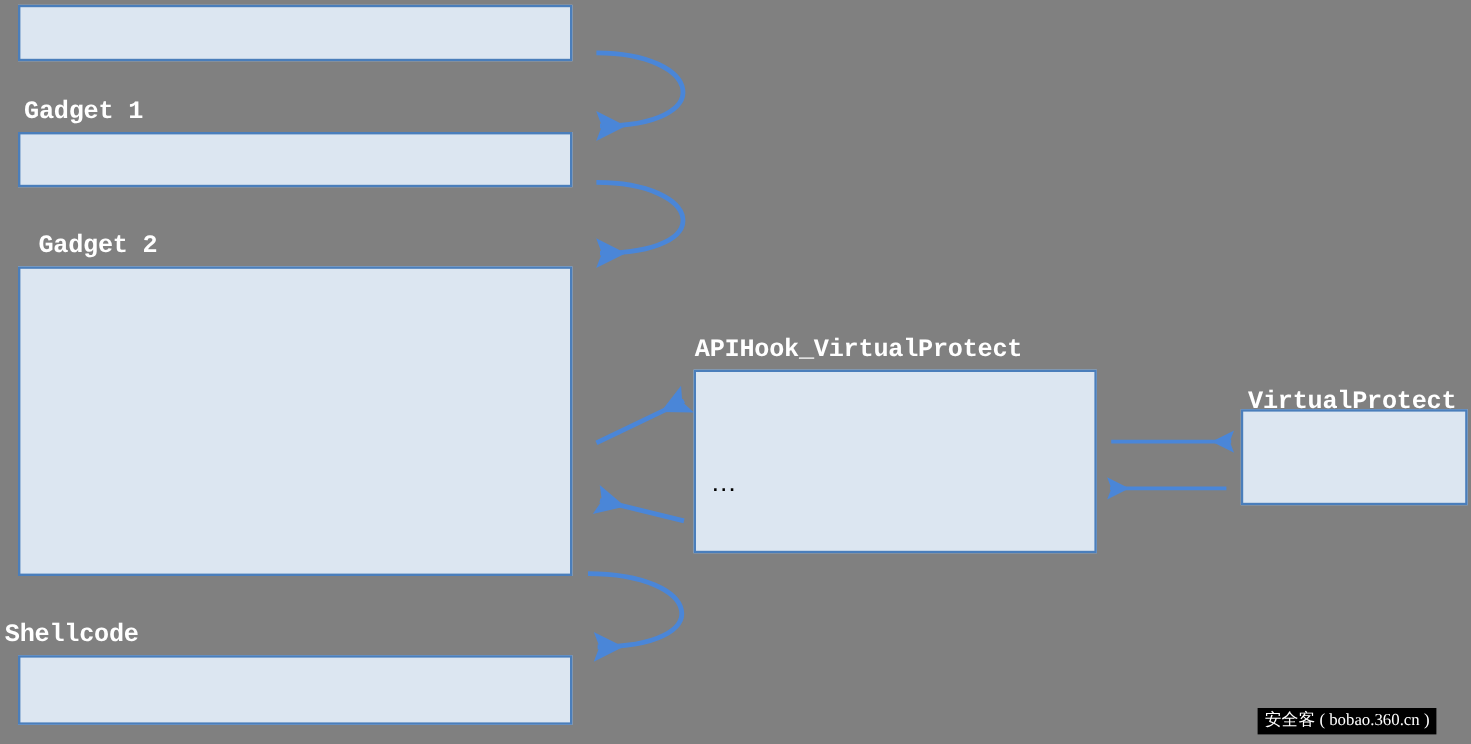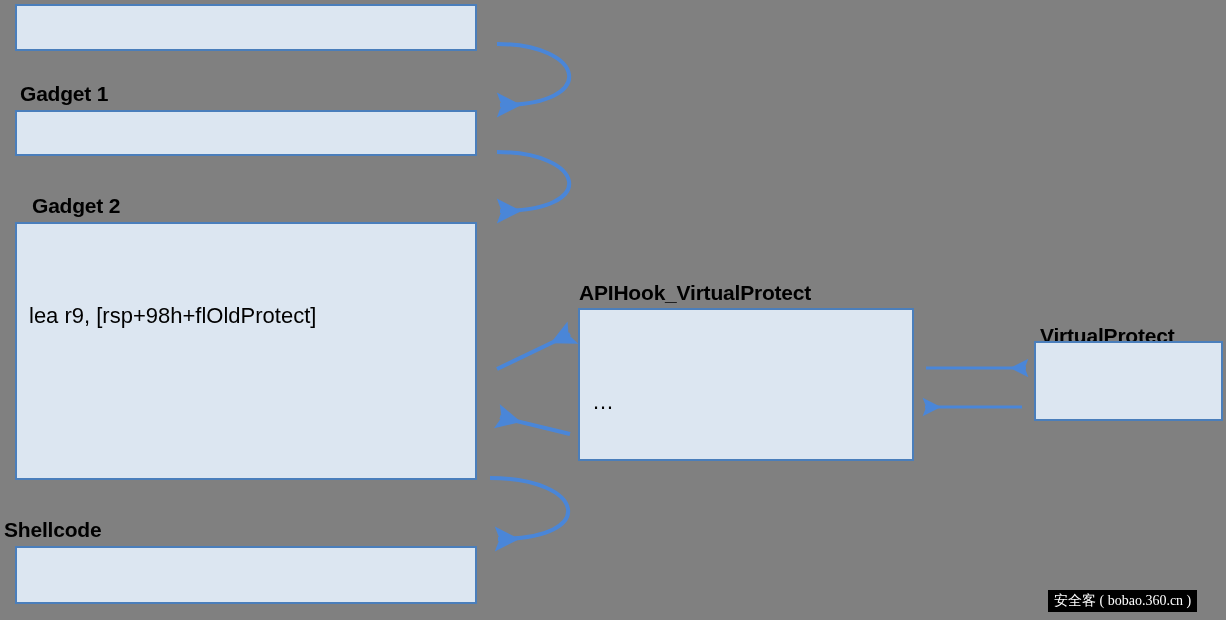--- a/index.html
+++ b/index.html
@@ -33,23 +33,24 @@
     overflow: hidden;
   }
   .box .line {
     display: block;
     height: 35px;
   }
   .group-label {
     position: absolute;
     font-weight: bold;
     font-size: 21px;
-    color: #000000;
+    color: #ffffff;
     white-space: pre;
     letter-spacing: -0.2px;
+    font-family: Liberation Mono, monospace;
   }
   svg.arrows {
     position: absolute;
     left: 0; top: 0;
     width: 1226px;
     height: 620px;
     pointer-events: none;
   }
   .watermark {
     position: absolute;
@@ -108,21 +109,20 @@
 
   <div class="group-label" id="label-gadget1">Gadget 1</div>
 
   <div class="box" id="box-gadget1">
     
   </div>
 
   <div class="group-label" id="label-gadget2">Gadget 2</div>
 
   <div class="box" id="box-gadget2">
-    <span class="line">lea r9, [rsp+98h+flOldProtect]</span>
     
     
     
     
     
   </div>
 
   <div class="group-label" id="label-shell">Shellcode</div>
 
   <div class="box" id="box-shell">

